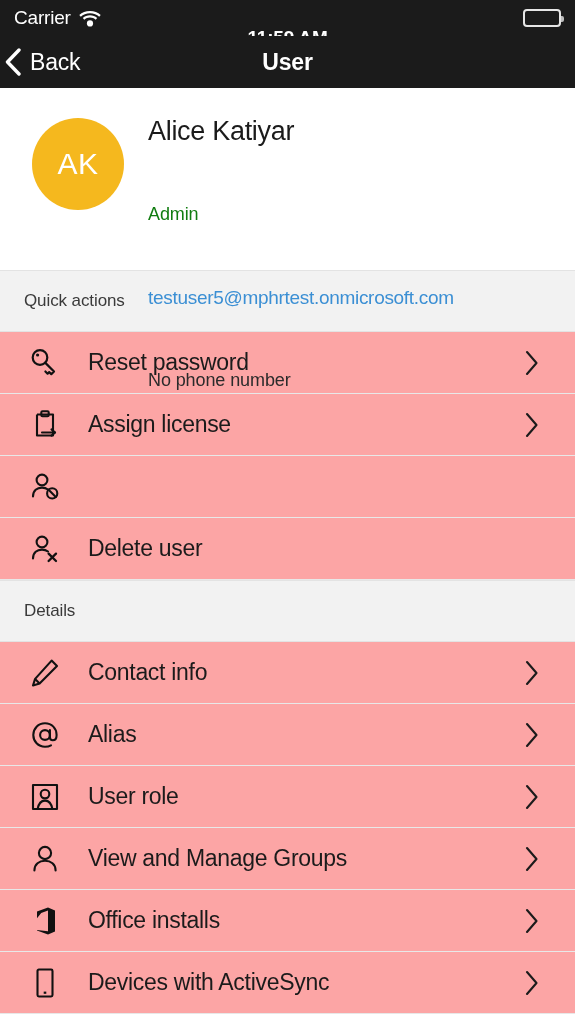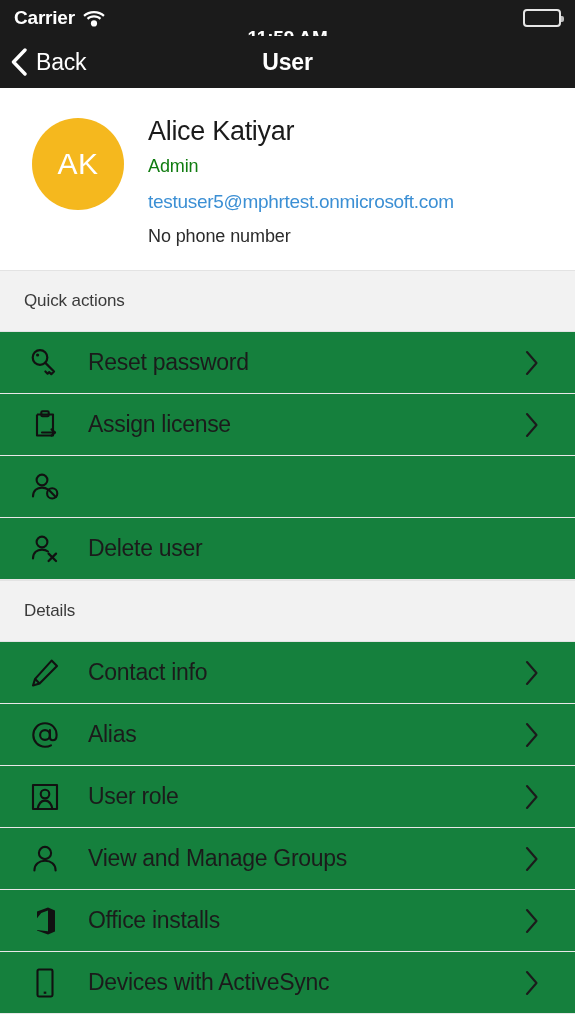--- a/index.html
+++ b/index.html
@@ -36,21 +36,20 @@
     display: flex;
     align-items: center;
     gap: 8px;
     flex: 0 0 auto;
     min-width: 150px;
   }
   .carrier-text {
     font-size: 19px;
     letter-spacing: -0.2px;
     color: #ffffff;
-    font-weight: bold;
   }
   .wifi-icon { display: block; }
   .status-center {
     flex: 1 1 auto;
     text-align: center;
     font-size: 19px;
     font-weight: bold;
     letter-spacing: -0.2px;
     margin-top: 40px;
   }
@@ -92,21 +91,21 @@
     background: #1b1b1b;
     position: relative;
     display: flex;
     align-items: center;
     box-sizing: border-box;
   }
   .back-button {
     display: flex;
     align-items: center;
     gap: 9px;
-    padding-left: 10px;
+    padding-left: 4px;
     cursor: pointer;
     position: relative;
     z-index: 2;
   }
   .back-label {
     color: #ffffff;
     font-size: 23px;
     letter-spacing: -0.2px;
   }
   .nav-title {
@@ -143,20 +142,21 @@
     color: #ffffff;
     font-size: 30px;
     letter-spacing: 0.5px;
   }
   .profile-text {
     margin-left: 24px;
     display: flex;
     flex-direction: column;
     justify-content: flex-start;
     padding-top: 2px;
+    gap: 48px;
   }
   .profile-name {
     font-size: 27px;
     color: #1b1b1b;
     line-height: 1.3;
     letter-spacing: -0.3px;
   }
   .profile-role {
     font-size: 18px;
     line-height: 1.95;
@@ -187,21 +187,21 @@
     border-bottom: 1px solid #e3e3e3;
   }
   .section-header-label {
     font-size: 17px;
     color: #3a3a3a;
     letter-spacing: -0.1px;
   }
 
   .row {
     height: 62px;
-    background: #15803d;
+    background: #fca5a5;
     display: flex;
     align-items: center;
     box-sizing: border-box;
     border-bottom: 1px solid #e8e8e8;
     cursor: pointer;
     padding-right: 32px;
   }
   .row-icon {
     width: 62px;
     flex: 0 0 auto;

